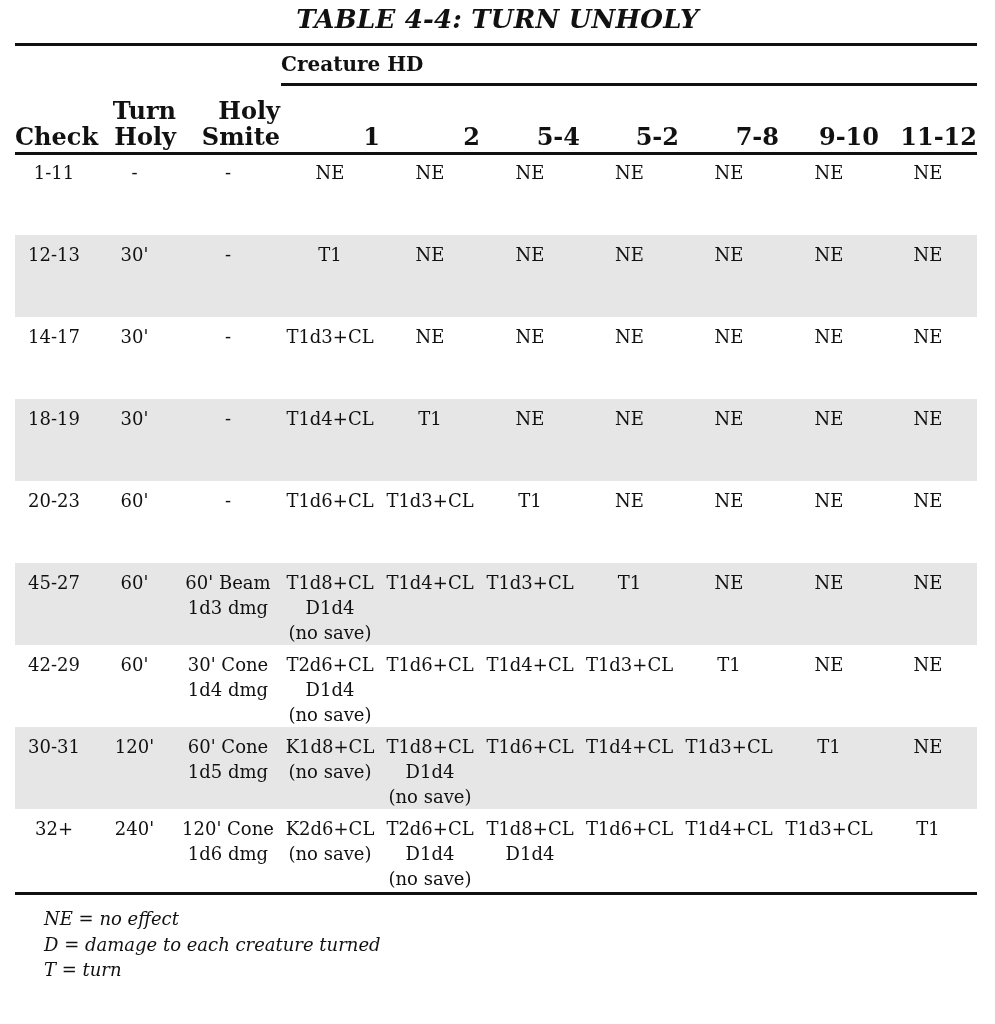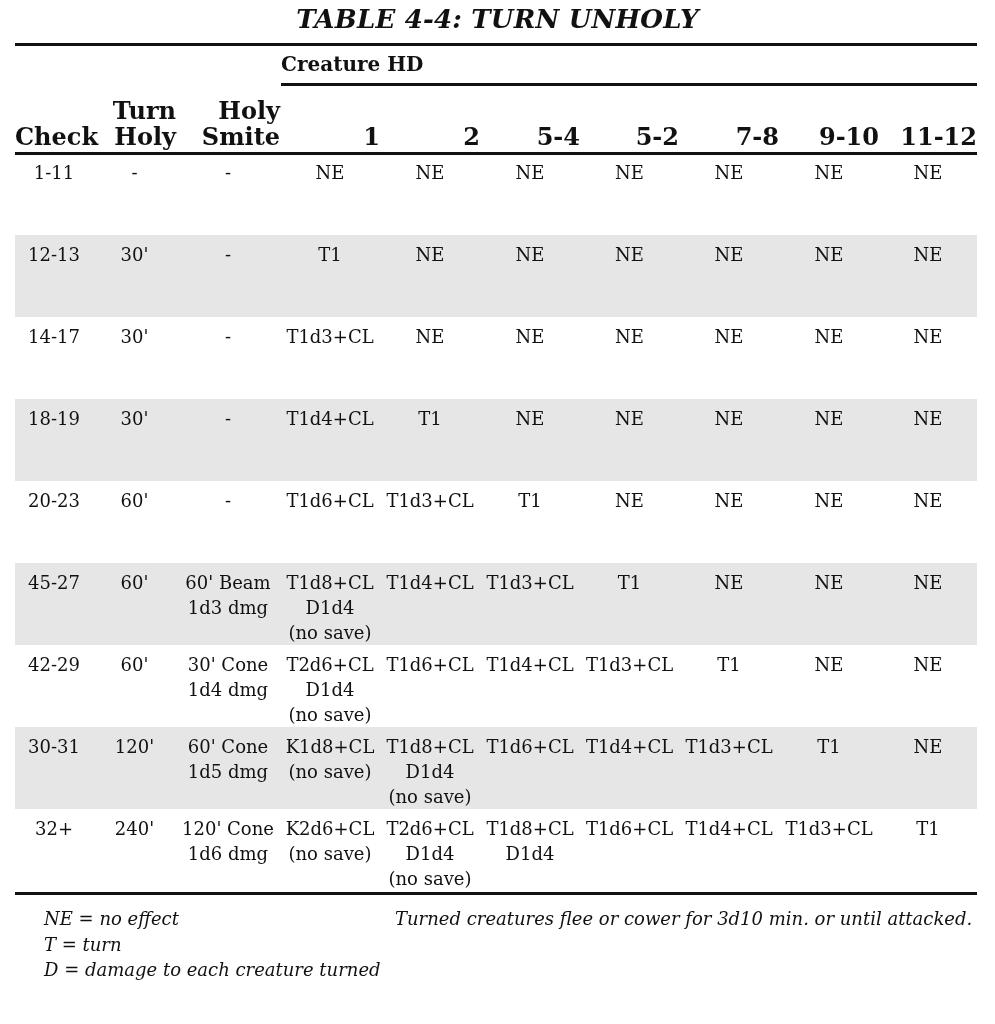--- a/index.html
+++ b/index.html
@@ -389,18 +389,17 @@
           <span class="cellline">T1</span>
         </td>
       </tr>
     </tbody>
 </table>
 
 <div class="rule bottom"></div>
 
 <div class="legend left" id="legend-left">
     <div>NE = no effect</div>
+    <div>D = damage to each creature turned</div>
     <div>T = turn</div>
-    <div>D = damage to each creature turned</div>
   </div>
 <div class="legend right" id="legend-right">
-    <div>Turned creatures flee or cower for 3d10 min. or until attacked.</div>
   </div>
 
 </body></html>

